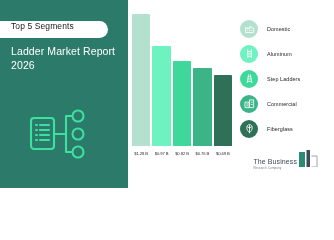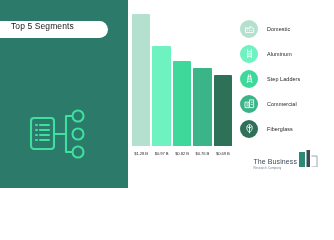--- a/index.html
+++ b/index.html
@@ -171,20 +171,21 @@
 <body>
 
 <div class="infographic">
 
   <div class="left-panel">
 
     <div class="title-pill">
       <span class="title-pill-text">Top 5 Segments</span>
     </div>
 
+    <div class="report-title">Ladder Market Report 2026</div>
 
     <div class="panel-icon">
       <svg width="62" height="52" viewBox="0 0 62 52" fill="none" stroke="#3ee0a0" stroke-width="2.1" stroke-linecap="round" stroke-linejoin="round">
         <rect x="3" y="10" width="23" height="31" rx="3"></rect>
         <line x1="8" y1="17" x2="9" y2="17"></line>
         <line x1="12" y1="17" x2="21" y2="17"></line>
         <line x1="8" y1="22" x2="9" y2="22"></line>
         <line x1="12" y1="22" x2="21" y2="22"></line>
         <line x1="8" y1="27" x2="9" y2="27"></line>
         <line x1="12" y1="27" x2="21" y2="27"></line>

